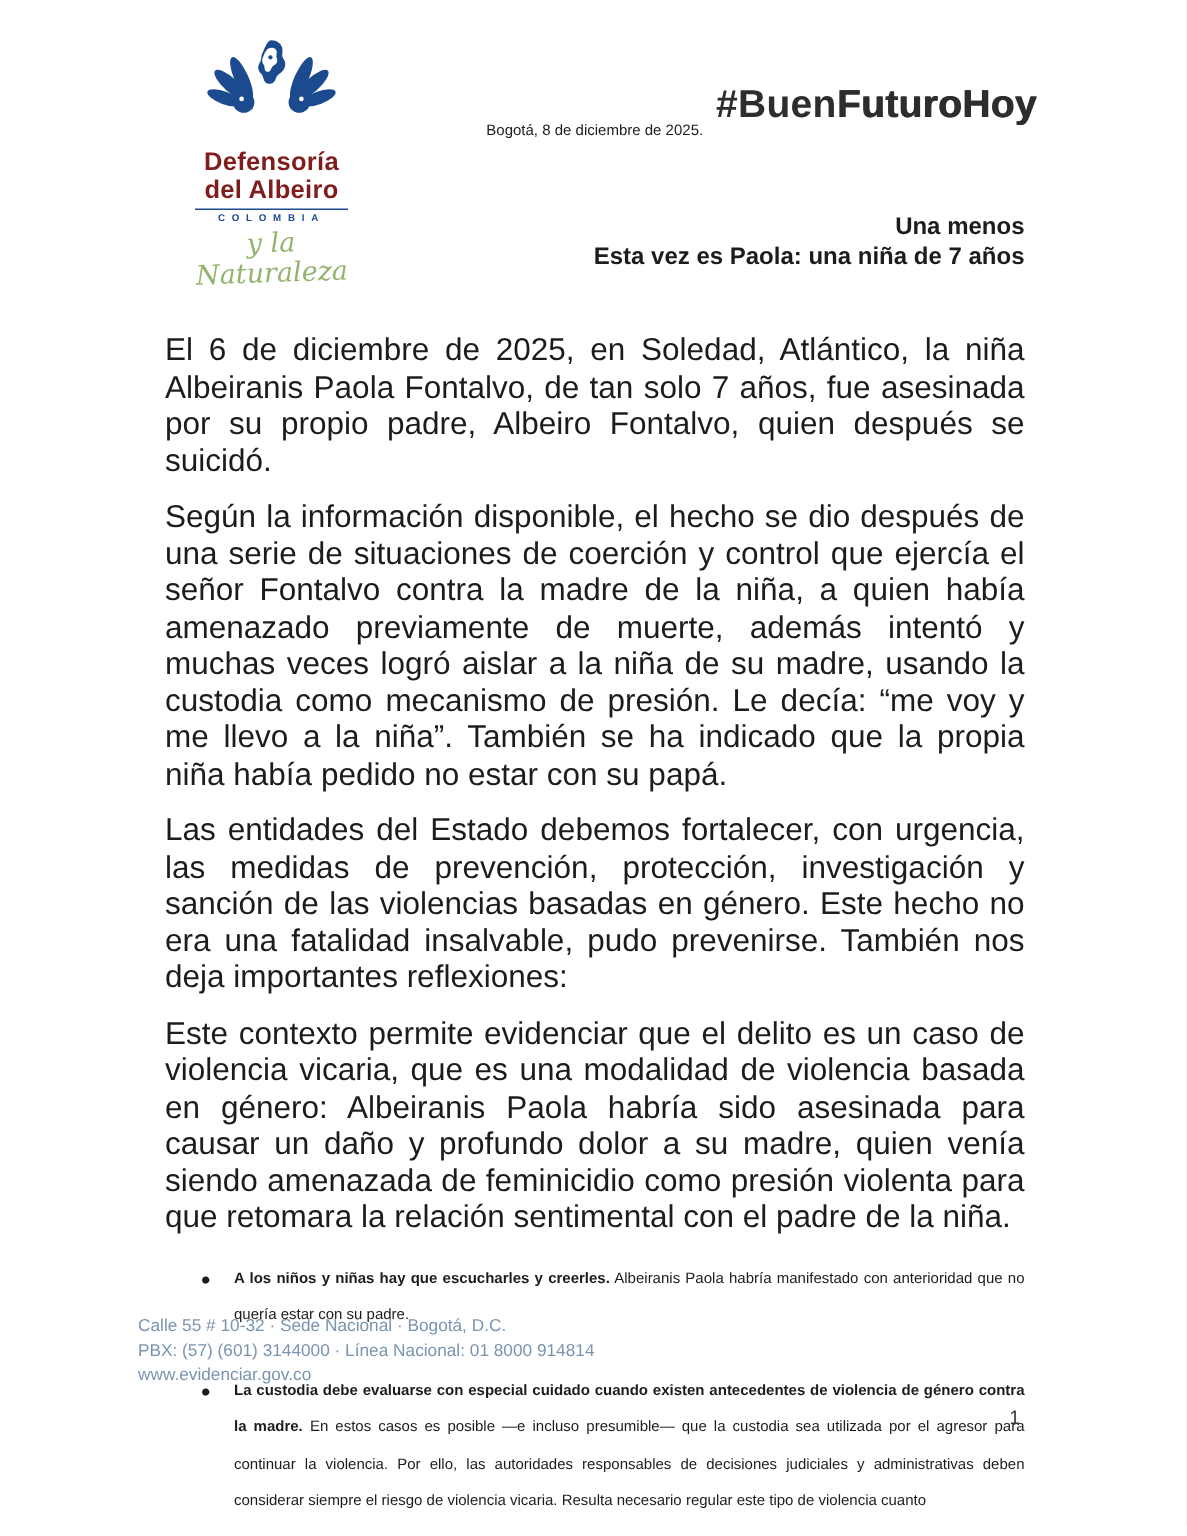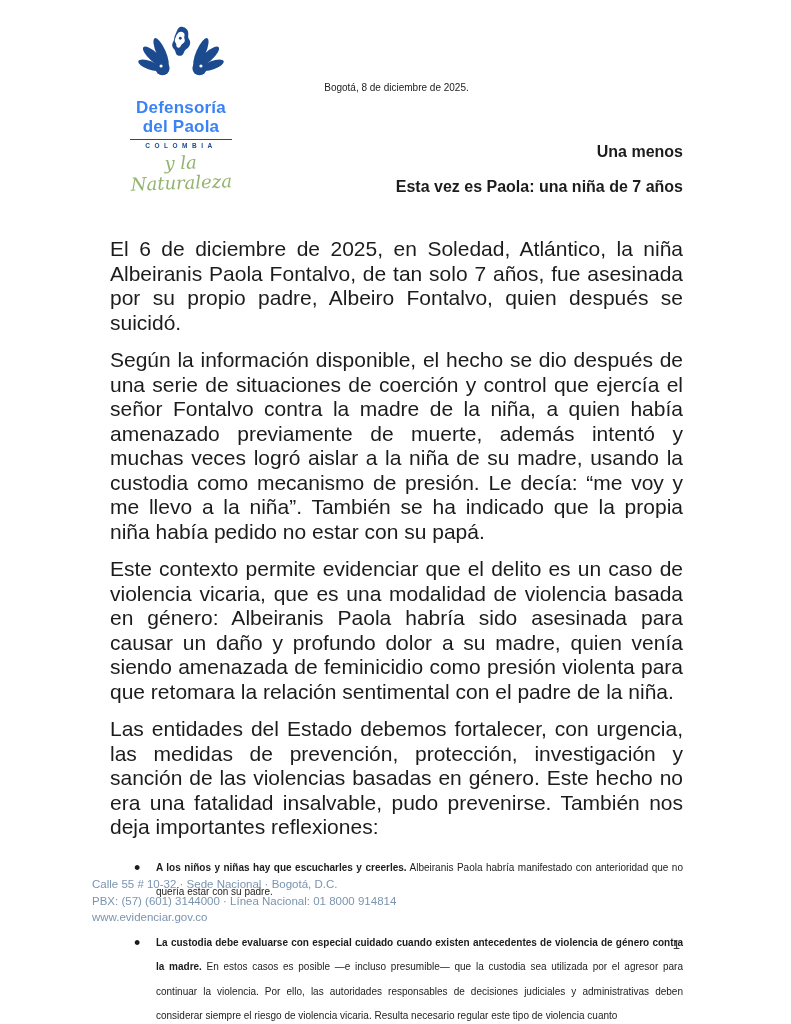--- a/index.html
+++ b/index.html
@@ -12,21 +12,21 @@
     color:#1c1c1c;
     overflow:hidden;
   }
   
   .logo-block{
     position:absolute;left:116px;top:24px;width:130px;
     text-align:center;
   }
   .logo-emblem{display:block;margin:0 auto;}
   .logo-name{
-    color:#3b82f6;font-weight:bold;font-size:17px;line-height:19px;
+    color:#7f1d1d;font-weight:bold;font-size:17px;line-height:19px;
     letter-spacing:.2px;
   }
   .logo-rule{
     border:none;border-top:1.6px solid #1b4a8e;margin:3px 14px 2px 14px;
   }
   .logo-country{
     color:#1b4a8e;font-size:6.5px;letter-spacing:4.5px;font-weight:bold;
   }
   .logo-tagline{
     margin-top:4px;
@@ -46,21 +46,21 @@
     position:absolute;left:110px;right:108px;top:0;
   }
   .date-line{
     margin-top:78px;
     font-size:10px;line-height:20px;text-align:center;
   }
   .titles{margin-top:44px;text-align:right;}
   .doc-title{
     font-size:16px;font-weight:bold;line-height:20px;margin:0;
   }
-  .doc-title + .doc-title{margin-top:15px;}
+  .doc-title + .doc-title{}
   .body-text{margin-top:40px;}
   .para{
     font-size:21px;line-height:24.5px;
     text-align:justify;
     margin:0 0 13px 0;
   }
   ul.reflections{
     margin:16px 0 0 0;padding:0 0 0 24px;
     list-style:none;
   }
@@ -111,41 +111,44 @@
           <circle r="10" cx="-4" cy="0"></circle>
           <circle r="2.2" cx="-6" cy="-3" fill="#ffffff"></circle>
         </g>
 
         <path d="M60,4 c5,0 9,3 10,7 c1,4 -1,7 1,10 c3,4 2,8 0,11 c-2,3 -6,4 -7,8 c-1,4 -5,6 -9,4 c-3,-2 -2,-6 -5,-9 c-3,-3 -3,-7 -1,-10 c2,-3 1,-7 3,-10 c2,-4 4,-11 8,-11 z"></path>
         <path d="M60,11 c3,0 5,2 5,4 c0,2 -1,4 0,6 c1,2 0,5 -2,6 c-2,1 -3,3 -4,5 c-1,2 -4,2 -5,0 c-1,-2 0,-4 -2,-6 c-1,-2 -1,-4 0,-6 c1,-2 1,-4 3,-6 c1,-2 3,-3 5,-3 z" fill="#ffffff"></path>
         <circle r="2" cx="59" cy="20"></circle>
       </g>
     </svg>
     <div class="logo-name">Defensoría</div>
-    <div class="logo-name">del Paola</div>
+    <div class="logo-name">del Albeiro</div>
     <hr class="logo-rule">
     <div class="logo-country">COLOMBIA</div>
     <div class="logo-tagline">y la Naturaleza</div>
   </div>
 
+  <div class="hashtag">
+    <span>#Buen</span><span class="heavy">Futuro</span><span class="heavy">Hoy</span>
+  </div>
 
   <div class="content">
 
     <div class="date-line">Bogotá, 8 de diciembre de 2025.</div>
 
     <div class="titles">
       <p class="doc-title">Una menos</p>
       <p class="doc-title">Esta vez es Paola: una niña de 7 años</p>
     </div>
 
     <div class="body-text">
       <p class="para">El 6 de diciembre de 2025, en Soledad, Atlántico, la niña Albeiranis Paola Fontalvo, de tan solo 7 años, fue asesinada por su propio padre, Albeiro Fontalvo, quien después se suicidó.</p>
       <p class="para">Según la información disponible, el hecho se dio después de una serie de situaciones de coerción y control que ejercía el señor Fontalvo contra la madre de la niña, a quien había amenazado previamente de muerte, además intentó y muchas veces logró aislar a la niña de su madre, usando la custodia como mecanismo de presión. Le decía: “me voy y me llevo a la niña”. También se ha indicado que la propia niña había pedido no estar con su papá.</p>
+      <p class="para">Las entidades del Estado debemos fortalecer, con urgencia, las medidas de prevención, protección, investigación y sanción de las violencias basadas en género. Este hecho no era una fatalidad insalvable, pudo prevenirse. También nos deja importantes reflexiones:</p>
       <p class="para">Este contexto permite evidenciar que el delito es un caso de violencia vicaria, que es una modalidad de violencia basada en género: Albeiranis Paola habría sido asesinada para causar un daño y profundo dolor a su madre, quien venía siendo amenazada de feminicidio como presión violenta para que retomara la relación sentimental con el padre de la niña.</p>
-      <p class="para">Las entidades del Estado debemos fortalecer, con urgencia, las medidas de prevención, protección, investigación y sanción de las violencias basadas en género. Este hecho no era una fatalidad insalvable, pudo prevenirse. También nos deja importantes reflexiones:</p>
 
       <ul class="reflections">
         <li><span class="lead-bold">A los niños y niñas hay que escucharles y creerles.</span><span> Albeiranis Paola habría manifestado con anterioridad que no quería estar con su padre.</span></li>
         <li><span class="lead-bold">La custodia debe evaluarse con especial cuidado cuando existen antecedentes de violencia de género contra la madre.</span><span> En estos casos es posible —e incluso presumible— que la custodia sea utilizada por el agresor para continuar la violencia. Por ello, las autoridades responsables de decisiones judiciales y administrativas deben considerar siempre el riesgo de violencia vicaria. Resulta necesario regular este tipo de violencia cuanto</span></li>
       </ul>
     </div>
   </div>
 
   <div class="footer">
     <div>Calle 55 # 10-32 · Sede Nacional · Bogotá, D.C.</div>

